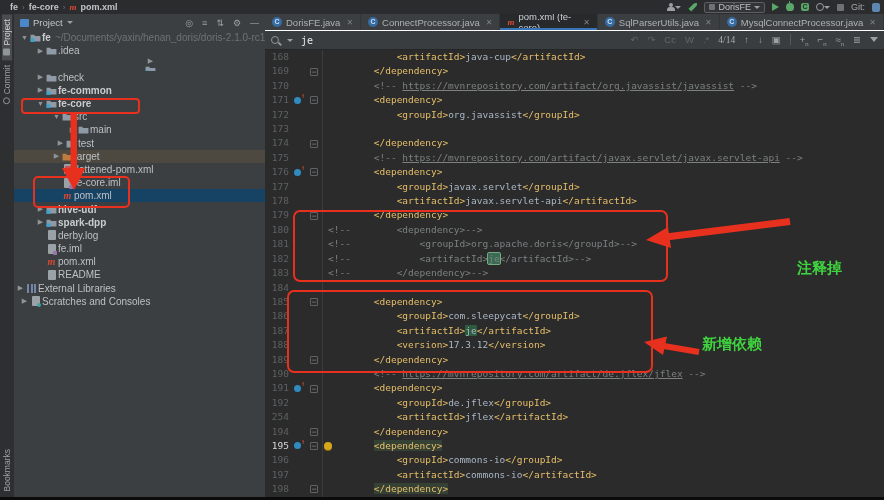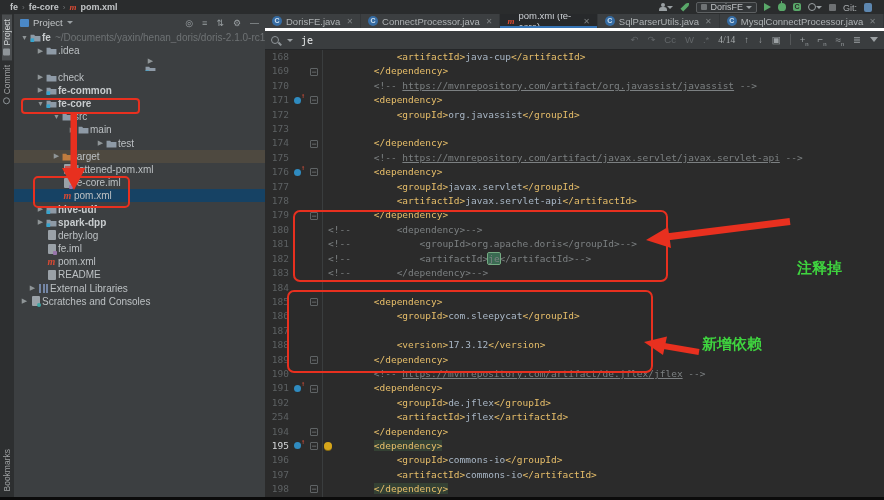--- a/index.html
+++ b/index.html
@@ -7,21 +7,21 @@
   .screen { position:relative; width:884px; height:500px; overflow:hidden;
             background:#2b2b2b; font-family:"Liberation Sans", sans-serif; }
 
   
   .titlebar { position:absolute; left:0; top:0; width:884px; height:14px;
               background:#2a2c2d; display:flex; align-items:center; font-size:9px; color:#b5b8ba; }
   .crumbs { display:flex; align-items:center; padding-left:10px; gap:4px; }
   .crumb { font-weight:bold; color:#c2c5c7; }
   .crumb-sep { color:#707375; font-size:8px; }
   .mvn-m { color:#d84a34; font-family:"Liberation Serif",serif; font-style:italic; font-weight:bold; font-size:9px; }
-  .tb-right { margin-left:auto; display:flex; align-items:flex-end; gap:7px; padding-right:12px; }
+  .tb-right { margin-left:auto; display:flex; align-items:center; gap:7px; padding-right:4px; }
   .tb-ic { display:inline-flex; align-items:center; justify-content:center; height:11px; }
   .ic-person { width:9px; height:9px; position:relative; }
   .ic-person:before { content:""; position:absolute; left:2.5px; top:0; width:4px; height:4px; border-radius:50%; background:#9aa0a3; }
   .ic-person:after { content:""; position:absolute; left:0.5px; top:4.5px; width:8px; height:4px; border-radius:3px 3px 0 0; background:#9aa0a3; }
   .caret-dn { width:0; height:0; border-left:3px solid transparent; border-right:3px solid transparent; border-top:3px solid #9aa0a3; display:inline-block; }
   .ic-wrench { width:9px; height:9px; background:#59a869; clip-path:polygon(0 70%, 60% 10%, 100% 0, 90% 40%, 30% 100%); }
   .runbox { display:flex; align-items:center; gap:3px; border:1px solid #5c5f61; border-radius:2px;
             padding:0 4px; height:11px; background:#323537; color:#bfc2c4; }
   .runbox .sq { width:6px; height:6px; background:#6f7375; border-radius:1px; }
   .ic-play { width:0; height:0; border-top:4px solid transparent; border-bottom:4px solid transparent; border-left:7px solid #59a869; }
@@ -60,21 +60,21 @@
   .fold-svg { width:11px; height:9px; }
   .ext-bars { display:inline-block; width:9px; height:9px; position:relative; }
   .ext-bars i { position:absolute; width:2px; top:0; bottom:0; background:#7486a5; }
   .filedoc { width:8px; height:10px; background:#9aa1a7; border-radius:1px; position:relative; }
   .filedoc.vio:after { content:""; position:absolute; right:-1px; bottom:-1px; width:4px; height:4px; background:#9876aa; border-radius:1px; }
   .filedoc.teal:after { content:""; position:absolute; right:-1px; bottom:-1px; width:4px; height:4px; background:#3fa7a3; border-radius:50%; }
   .filedoc.red:after { content:""; position:absolute; left:1px; top:2px; width:6px; height:1.5px; background:#c75450; }
 
   
   .ezone { position:absolute; left:265px; top:14px; width:619px; height:483px; background:#2b2b2b; }
-  .tabbar { height:17px; background:#3c3f41; display:flex; align-items:stretch; overflow:hidden; border-bottom:3px solid #ffffff; }
+  .tabbar { height:17px; background:#3c3f41; display:flex; align-items:stretch; overflow:hidden; border-bottom:1px solid #ffffff; }
   .tab { display:flex; align-items:center; gap:4px; padding:0 7px; font-size:9.5px; color:#aeb2b4;
          border-right:1px solid #333638; position:relative; cursor:pointer; }
   .tab.on { background:#27292b; color:#ced2d6; }
   .tab.on:after { content:""; position:absolute; left:0; right:0; bottom:0; height:2px; background:#3674b5; }
   .tab .x { color:#7d8183; font-size:8px; margin-left:2px; }
   .cls-ic { width:10px; height:10px; border-radius:50%; background:#366ca3; color:#cfe0ef; font-size:7px;
             font-weight:bold; text-align:center; line-height:10px; flex:none; }
   .searchbar { height:19px; background:#3a3d3f; display:flex; align-items:center; font-size:9.5px;
                color:#9ba0a3; border-bottom:1px solid #242628; padding:0 6px; gap:8px; }
   .mag { width:8px; height:8px; border:1.5px solid #8f9599; border-radius:50%; position:relative; flex:none; }
@@ -266,21 +266,21 @@
         </div>
         <div class="trow" style="padding-left: 54px;">
           <span class="chev">▶</span>
           <span class="ticon">
             <svg class="fold-svg" viewBox="0 0 12 10">
               <path d="M0.5 2 h4 l1 1.2 h6 v6.3 h-11 z" fill="#8E9AA6"></path>
             </svg>
           </span>
           <span class="tlabel">main</span>
         </div>
-        <div class="trow" style="padding-left: 82px;">
+        <div class="trow" style="padding-left: 42px;">
           <span class="chev">▶</span>
           <span class="ticon">
             <svg class="fold-svg" viewBox="0 0 12 10">
               <path d="M0.5 2 h4 l1 1.2 h6 v6.3 h-11 z" fill="#8E9AA6"></path>
             </svg>
           </span>
           <span class="tlabel">test</span>
         </div>
         <div class="trow tint" style="padding-left: 38px;">
           <span class="chev">▶</span>
@@ -353,21 +353,21 @@
           </span>
           <span class="tlabel">pom.xml</span>
         </div>
         <div class="trow" style="padding-left: 22px;">
           <span class="chev"></span>
           <span class="ticon">
             <span class="filedoc"></span>
           </span>
           <span class="tlabel">README</span>
         </div>
-        <div class="trow" style="padding-left: 2px; margin-left: 12px;">
+        <div class="trow" style="padding-left: 2px;">
           <span class="chev">▶</span>
           <span class="ticon">
             <span class="ext-bars">
               <i style="left:0"></i>
               <i style="left:3.5px"></i>
               <i style="left:7px"></i>
             </span>
           </span>
           <span class="tlabel">External Libraries</span>
         </div>
@@ -446,21 +446,21 @@
           <div class="cline"><span class="ln">177</span><span class="gi"></span><span class="gf"></span><span class="codetext"><span class="xt">            </span><span class="xg">&lt;groupId&gt;</span><span class="xt">javax.servlet</span><span class="xg">&lt;/groupId&gt;</span></span></div>
           <div class="cline"><span class="ln">178</span><span class="gi"></span><span class="gf"></span><span class="codetext"><span class="xt">            </span><span class="xg">&lt;artifactId&gt;</span><span class="xt">javax.servlet-api</span><span class="xg">&lt;/artifactId&gt;</span></span></div>
           <div class="cline"><span class="ln">179</span><span class="gi"></span><span class="gf"><span class="foldbox">–</span></span><span class="codetext"><span class="xt">        </span><span class="xg">&lt;/dependency&gt;</span></span></div>
           <div class="cline"><span class="ln">180</span><span class="gi"></span><span class="gf"></span><span class="codetext"><span class="cmt">&lt;!--        &lt;dependency&gt;--&gt;</span></span></div>
           <div class="cline"><span class="ln">181</span><span class="gi"></span><span class="gf"></span><span class="codetext"><span class="cmt">&lt;!--            &lt;groupId&gt;org.apache.doris&lt;/groupId&gt;--&gt;</span></span></div>
           <div class="cline"><span class="ln">182</span><span class="gi"></span><span class="gf"></span><span class="codetext"><span class="cmt">&lt;!--            &lt;artifactId&gt;</span><span class="mhc cmt">je</span><span class="cmt">&lt;/artifactId&gt;--&gt;</span></span></div>
           <div class="cline"><span class="ln">183</span><span class="gi"></span><span class="gf"></span><span class="codetext"><span class="cmt">&lt;!--        &lt;/dependency&gt;--&gt;</span></span></div>
           <div class="cline"><span class="ln">184</span><span class="gi"></span><span class="gf"></span><span class="codetext">&nbsp;</span></div>
           <div class="cline"><span class="ln">185</span><span class="gi"></span><span class="gf"><span class="foldbox">–</span></span><span class="codetext"><span class="xt">        </span><span class="xg">&lt;dependency&gt;</span></span></div>
           <div class="cline"><span class="ln">186</span><span class="gi"></span><span class="gf"></span><span class="codetext"><span class="xt">            </span><span class="xg">&lt;groupId&gt;</span><span class="xt">com.sleepycat</span><span class="xg">&lt;/groupId&gt;</span></span></div>
-          <div class="cline"><span class="ln">187</span><span class="gi"></span><span class="gf"></span></div>
+          <div class="cline"><span class="ln">187</span><span class="gi"></span><span class="gf"></span><span class="codetext"><span class="xt">            </span><span class="xg">&lt;artifactId&gt;</span><span class="xt mh">je</span><span class="xg">&lt;/artifactId&gt;</span></span></div>
           <div class="cline"><span class="ln">188</span><span class="gi"></span><span class="gf"></span><span class="codetext"><span class="xt">            </span><span class="xg">&lt;version&gt;</span><span class="xt">17.3.12</span><span class="xg">&lt;/version&gt;</span></span></div>
           <div class="cline"><span class="ln">189</span><span class="gi"></span><span class="gf"><span class="foldbox">–</span></span><span class="codetext"><span class="xt">        </span><span class="xg">&lt;/dependency&gt;</span></span></div>
           <div class="cline"><span class="ln">190</span><span class="gi"></span><span class="gf"></span><span class="codetext"><span class="cmt">        &lt;!-- <u>https://mvnrepository.com/artifact/de.jflex/jflex</u> --&gt;</span></span></div>
           <div class="cline"><span class="ln">191</span><span class="gi"><span class="depdot"></span><span class="deparr">↑</span></span><span class="gf"><span class="foldbox">–</span></span><span class="codetext"><span class="xt">        </span><span class="xg">&lt;dependency&gt;</span></span></div>
           <div class="cline"><span class="ln">192</span><span class="gi"></span><span class="gf"></span><span class="codetext"><span class="xt">            </span><span class="xg">&lt;groupId&gt;</span><span class="xt">de.jflex</span><span class="xg">&lt;/groupId&gt;</span></span></div>
           <div class="cline"><span class="ln">254</span><span class="gi"></span><span class="gf"></span><span class="codetext"><span class="xt">            </span><span class="xg">&lt;artifactId&gt;</span><span class="xt">jflex</span><span class="xg">&lt;/artifactId&gt;</span></span></div>
           <div class="cline"><span class="ln">194</span><span class="gi"></span><span class="gf"><span class="foldbox">–</span></span><span class="codetext"><span class="xt">        </span><span class="xg">&lt;/dependency&gt;</span></span></div>
           <div class="cline"><span class="ln act">195</span><span class="gi"><span class="depdot"></span><span class="deparr">↑</span></span><span class="gf"><span class="foldbox">–</span></span><span class="bulb"></span><span class="codetext"><span class="xt">        </span><span class="xg tagm">&lt;dependency&gt;</span></span></div>
           <div class="cline"><span class="ln">196</span><span class="gi"></span><span class="gf"></span><span class="codetext"><span class="xt">            </span><span class="xg">&lt;groupId&gt;</span><span class="xt">commons-io</span><span class="xg">&lt;/groupId&gt;</span></span></div>
           <div class="cline"><span class="ln">197</span><span class="gi"></span><span class="gf"></span><span class="codetext"><span class="xt">            </span><span class="xg">&lt;artifactId&gt;</span><span class="xt">commons-io</span><span class="xg">&lt;/artifactId&gt;</span></span></div>

